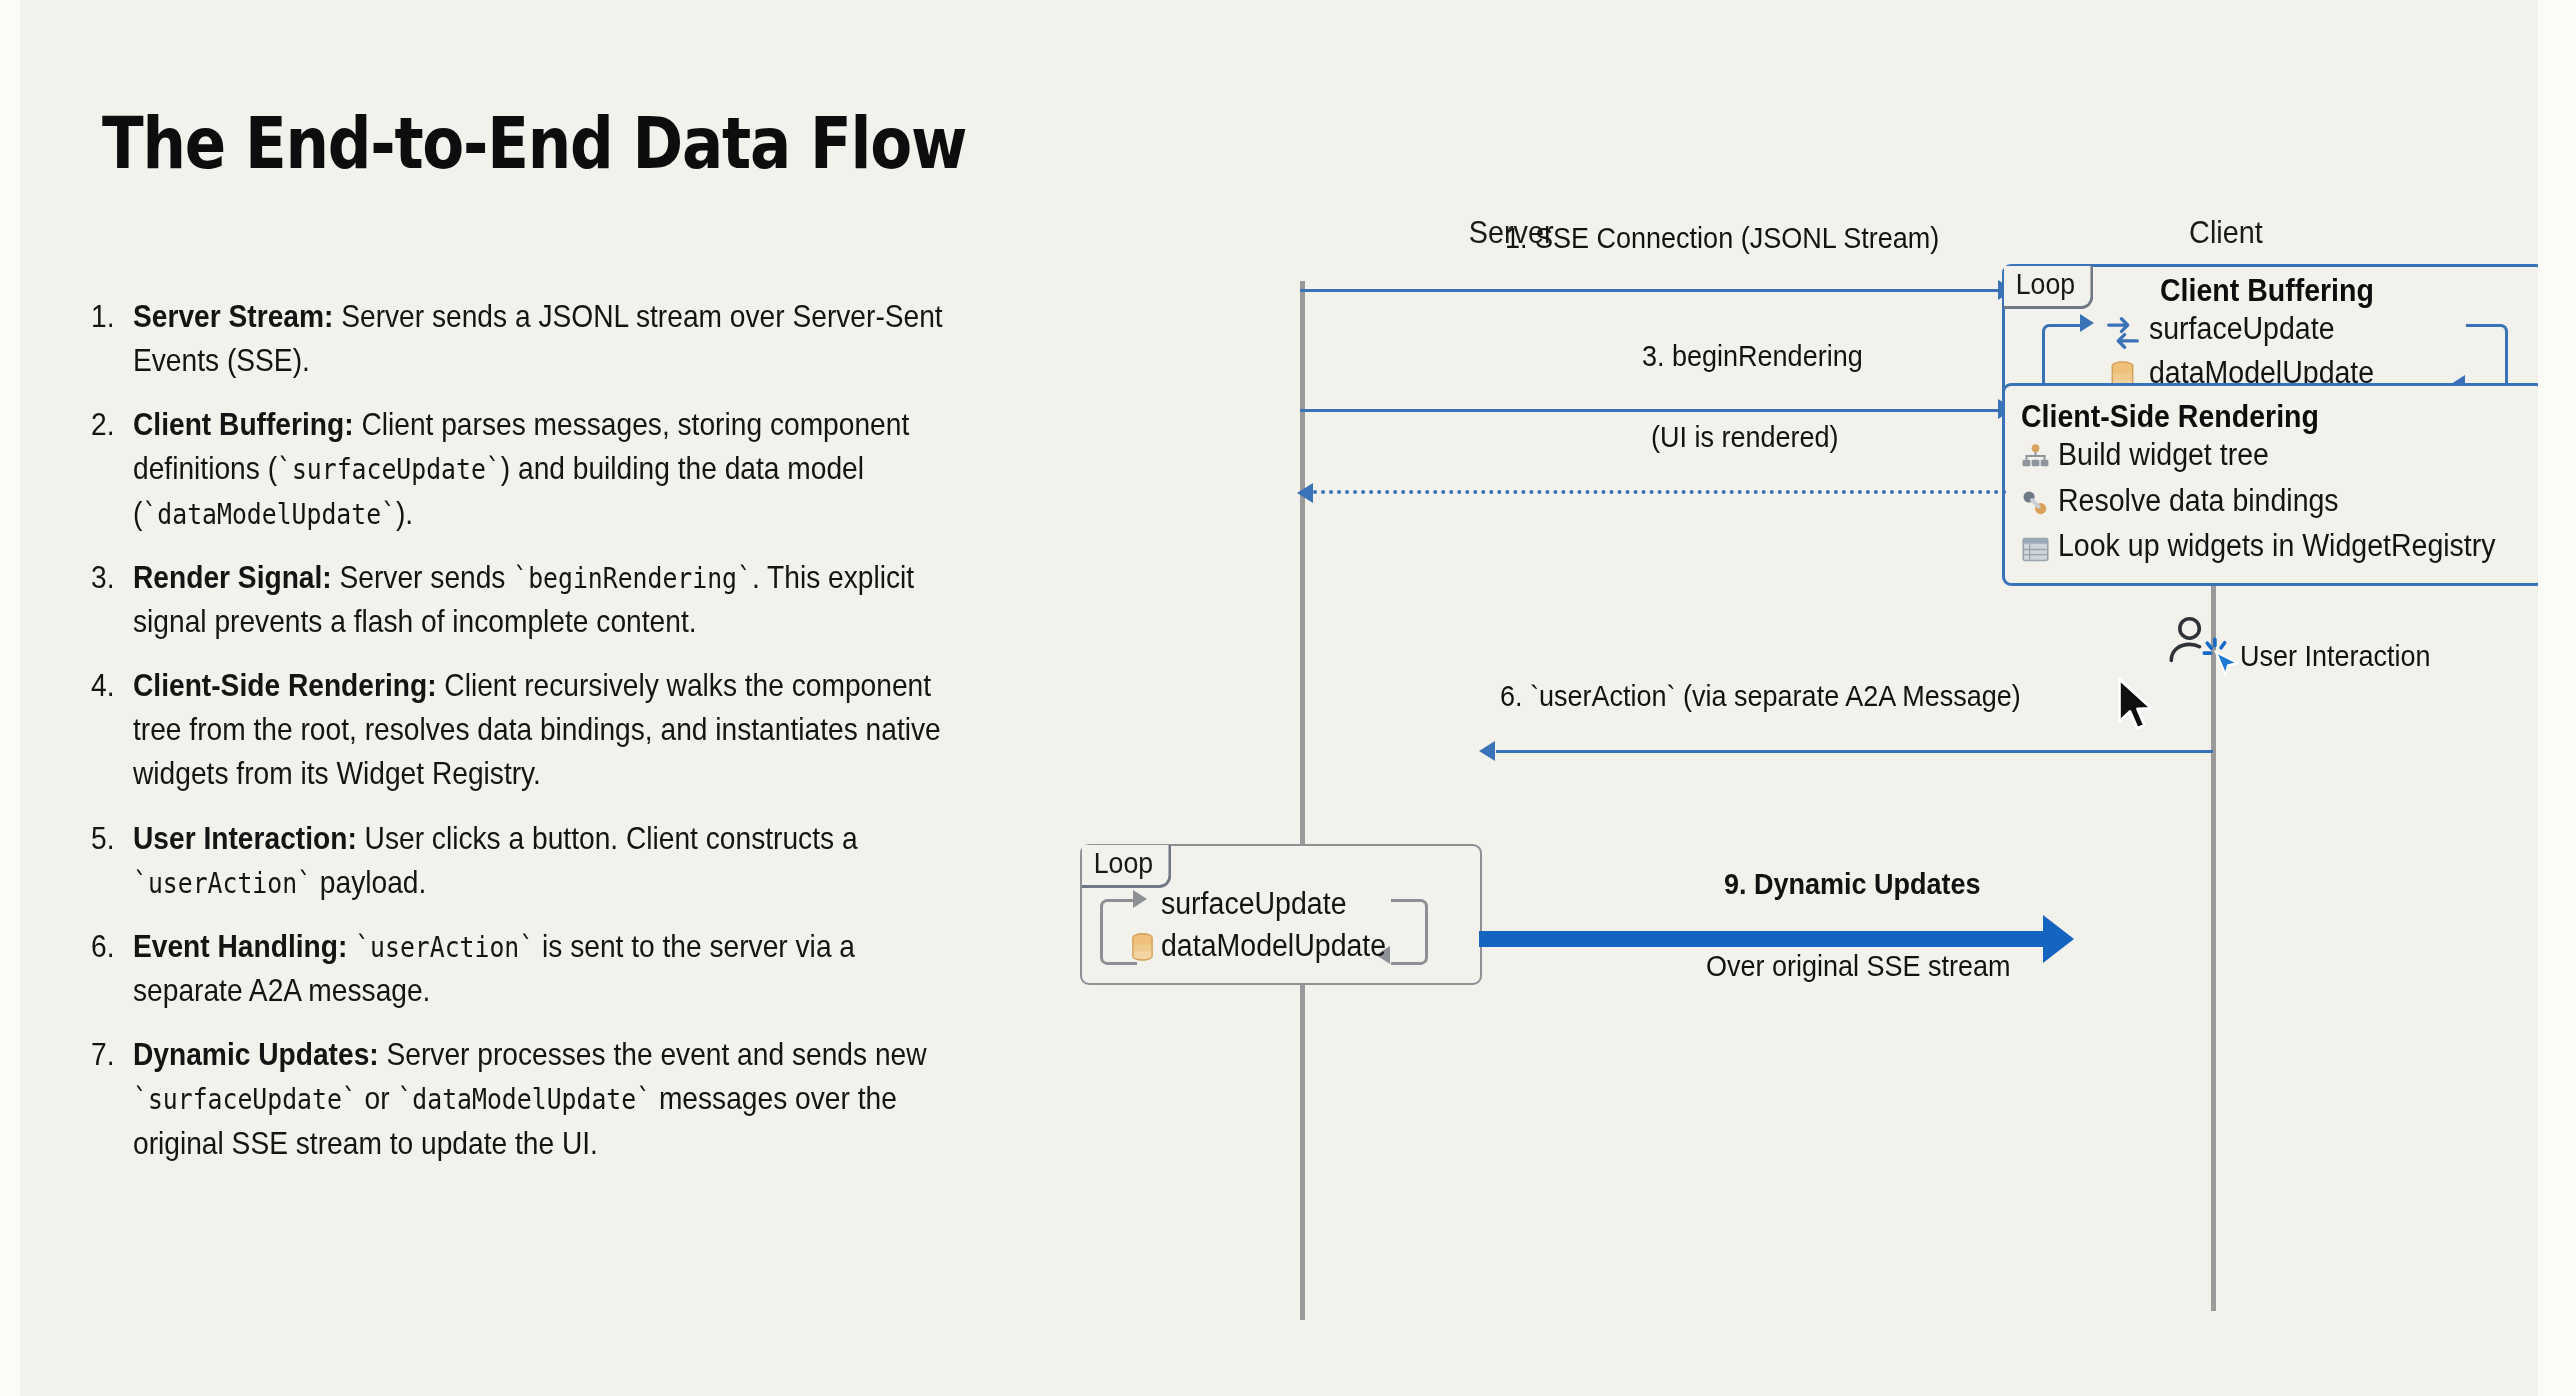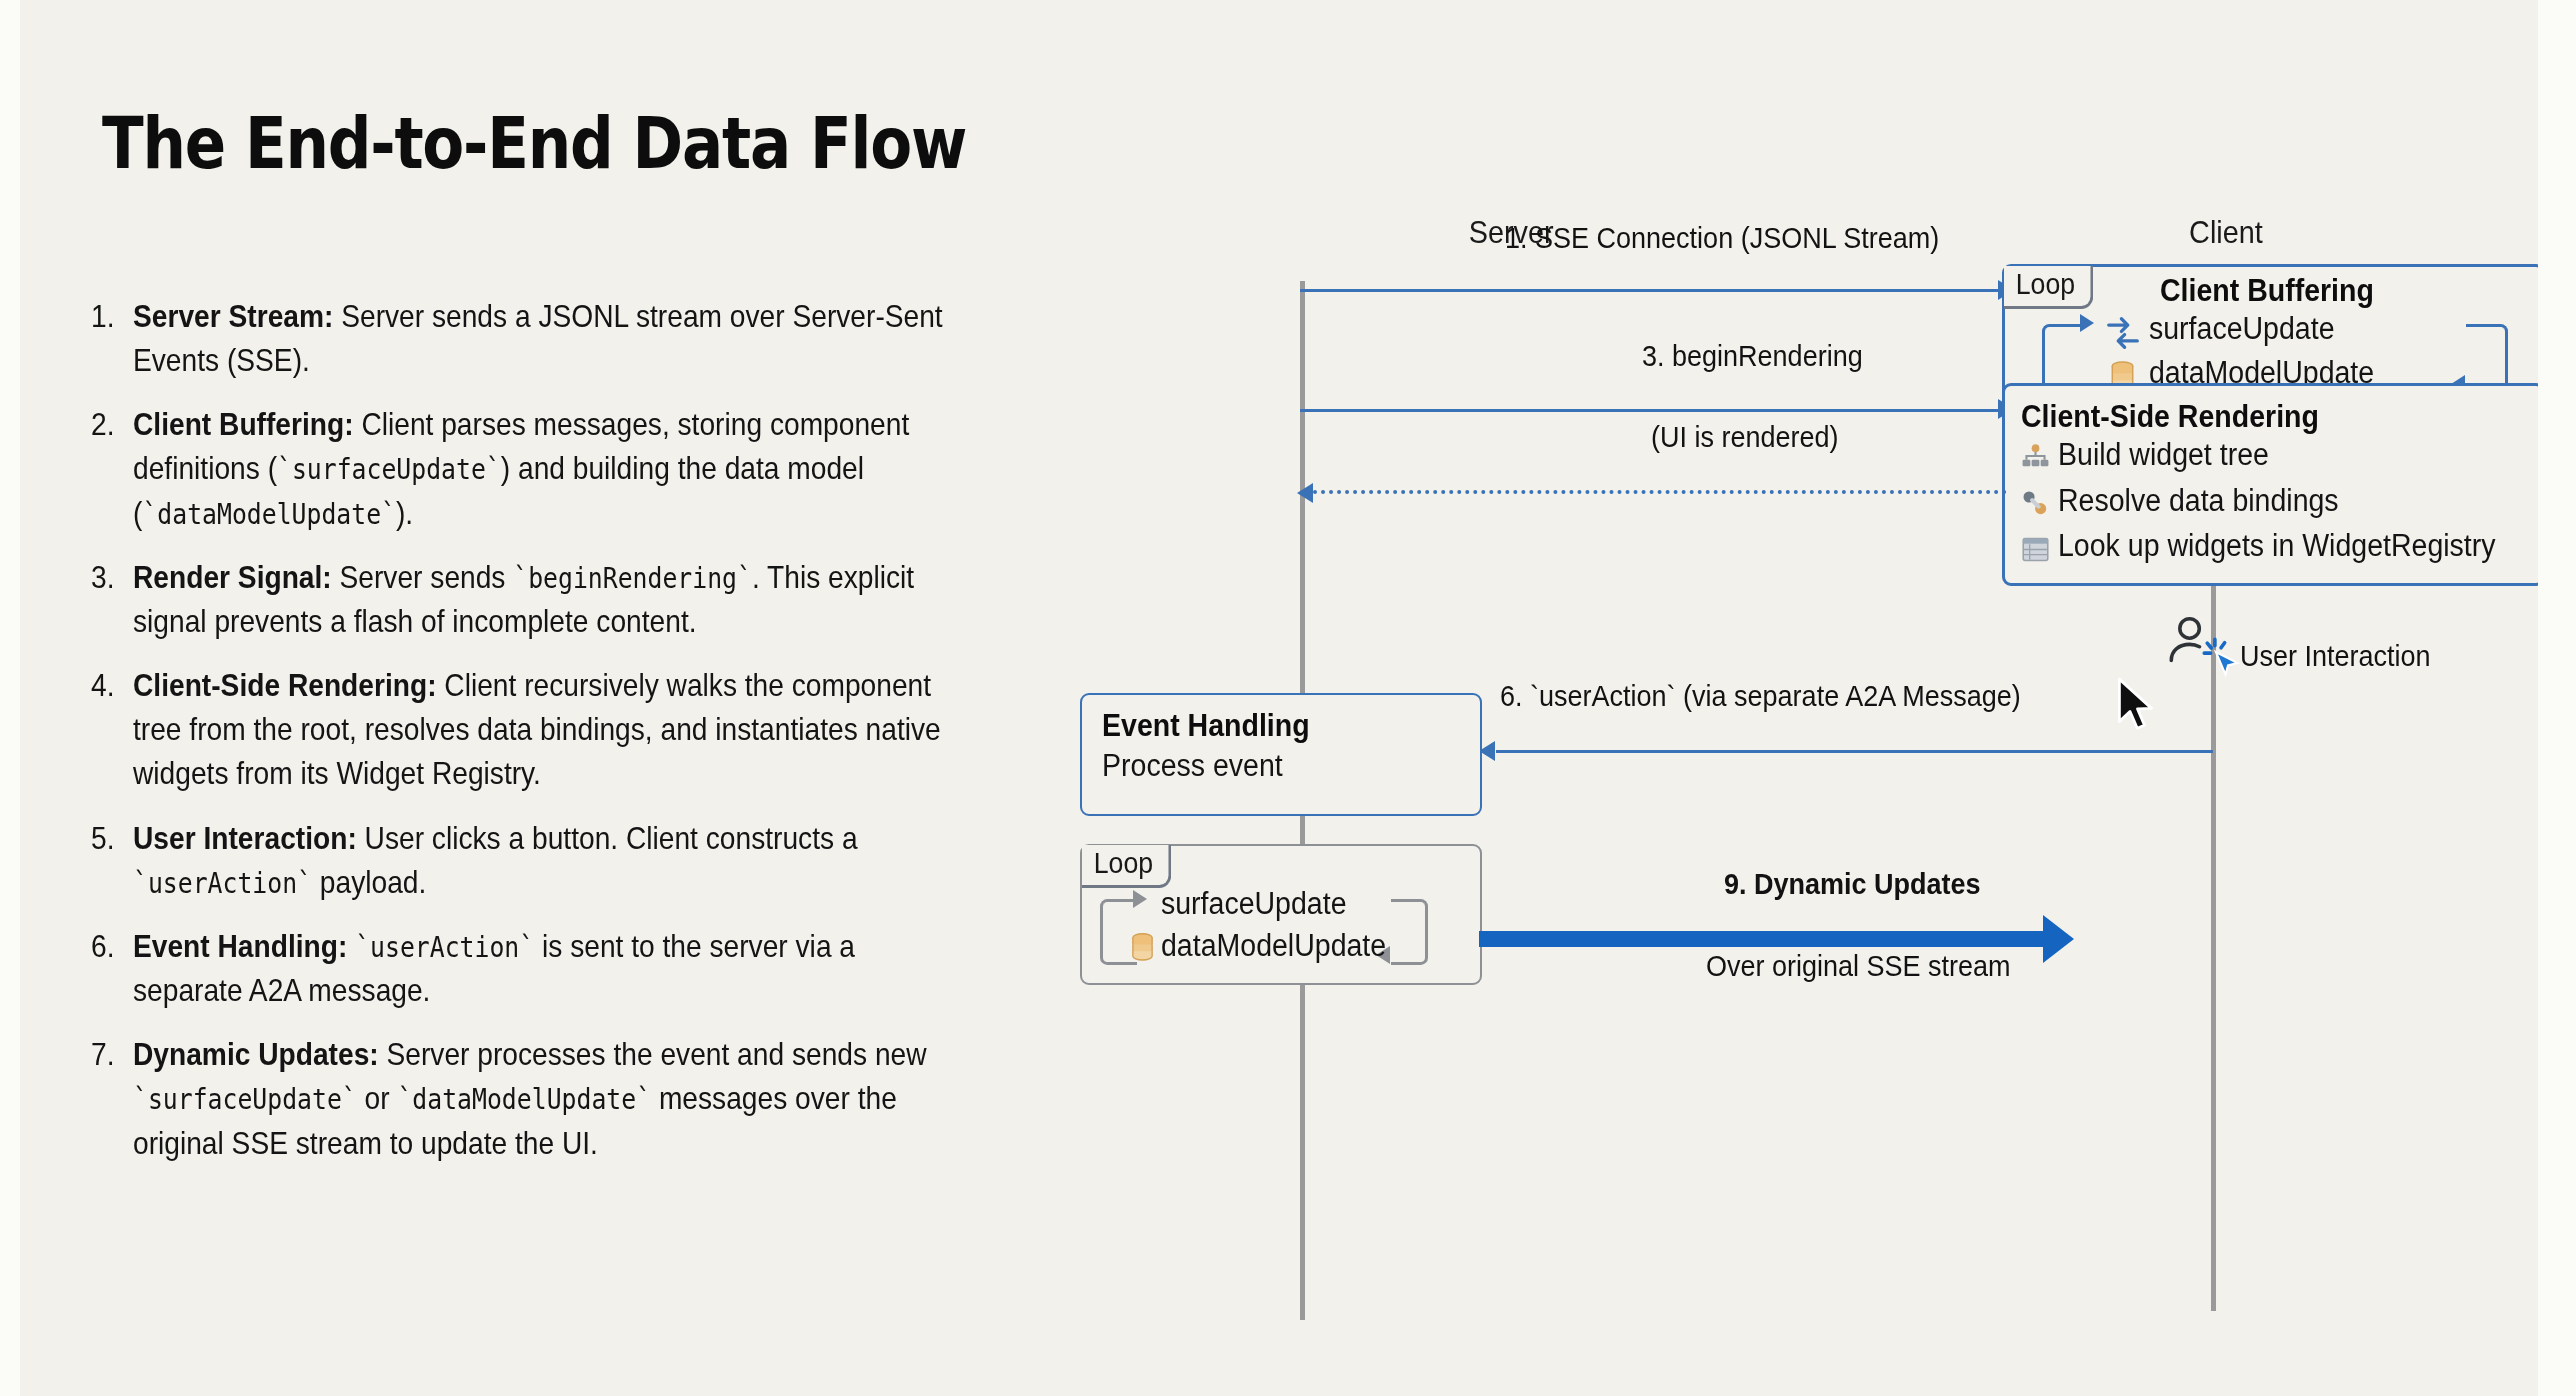--- a/index.html
+++ b/index.html
@@ -336,24 +336,20 @@
     <svg class="cursor-overlay" style="left:1115px; top:396px;" width="51" height="53" viewBox="0 0 24 24">
       <path d="M7 2.5v3M3.4 4.3l1.9 2.3M2 9h3M11.6 4.1L9.9 6.5" stroke="#1769c6" stroke-width="1.7" stroke-linecap="round"></path>
       <path d="M7.5 8.5l10 5.1-4.3 1.2-1.2 4.3z" fill="#1f78d1" stroke="#ffffff" stroke-width="1"></path>
     </svg>
     <div class="msg-label" style="left:1155px; top:402px;">User Interaction</div>
 
     <div class="msg-label" style="left:415px; top:442px;">6. `userAction` (via separate A2A Message)</div>
     <div class="arrow-line" style="left:411px; top:513px; width:717px;"></div>
     <div class="arrow-head-l" style="left:394px; top:504px;"></div>
 
-    <div class="fbox thin" style="left:-4.6px; top:456px; width:402px; height:123px;">
-      <div class="box-title" style="left:20px; top:12.8px;">Event Handling</div>
-      <div class="box-line" style="left:20px; top:53px;">Process event</div>
-    </div>
 
     <div class="fbox gray thin" style="left:-4.6px; top:607px; width:402px; height:141px;">
       <div class="loop-tab">Loop</div>
 
       <div class="bracket-l g" style="left:18px; top:53px; width:37px; height:66px;"></div>
       <div class="tip-r g" style="left:51px; top:44px;"></div>
       <div class="bracket-r g" style="left:309px; top:53px; width:37px; height:66px;"></div>
       <div class="tip-l g" style="left:294px; top:100px;"></div>
 
       <div class="box-line" style="left:79px; top:40px;">surfaceUpdate</div>

